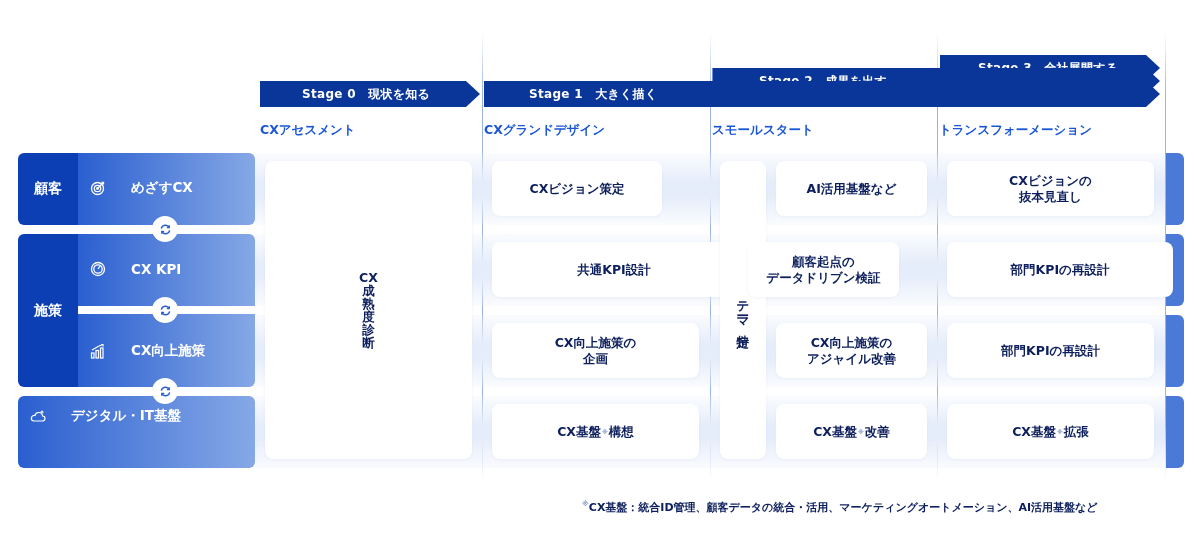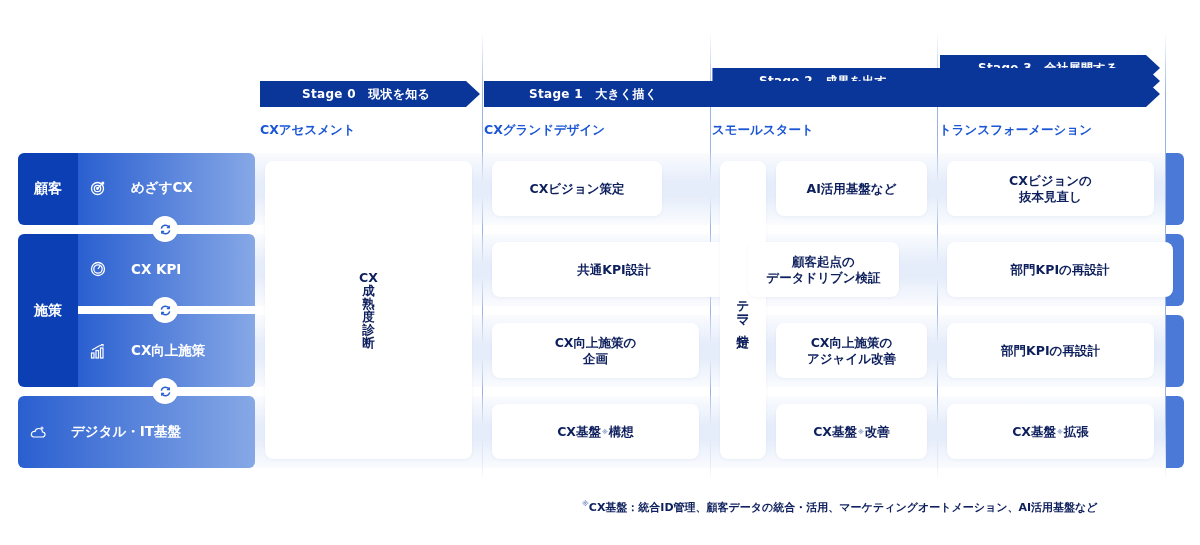--- a/index.html
+++ b/index.html
@@ -124,21 +124,21 @@
         <path d="M2 7 L9 3 M11 1.5 L13 1.5 L13 3.5"></path>
           <path d="M9 3 L13 1.5"></path>
       </svg>
       <span>CX向上施策</span>
     </div>
   </div>
 </div>
 
 <div class="side" style="top:396px; height:72px;">
   <div class="sub">
-    <div class="sub-item" style="top:27px;align-items:center;">
+    <div class="sub-item" style="top:11px;align-items:center;">
       <svg viewBox="0 0 16 16" fill="none" stroke="#fff" stroke-width="1.2">
         <path d="M3.5 13 H12.5 A2.5 2.5 0 0 0 12.5 8 A3.8 3.8 0 0 0 5 7.5 A2.8 2.8 0 0 0 3.5 13 Z"></path>
         <circle cx="12" cy="4" r="1.6" fill="#cfdcf6" stroke="none"></circle>
       </svg>
       <span>デジタル・IT基盤</span>
     </div>
   </div>
 </div>
 
 <div class="connector" style="top:306px;"></div>

